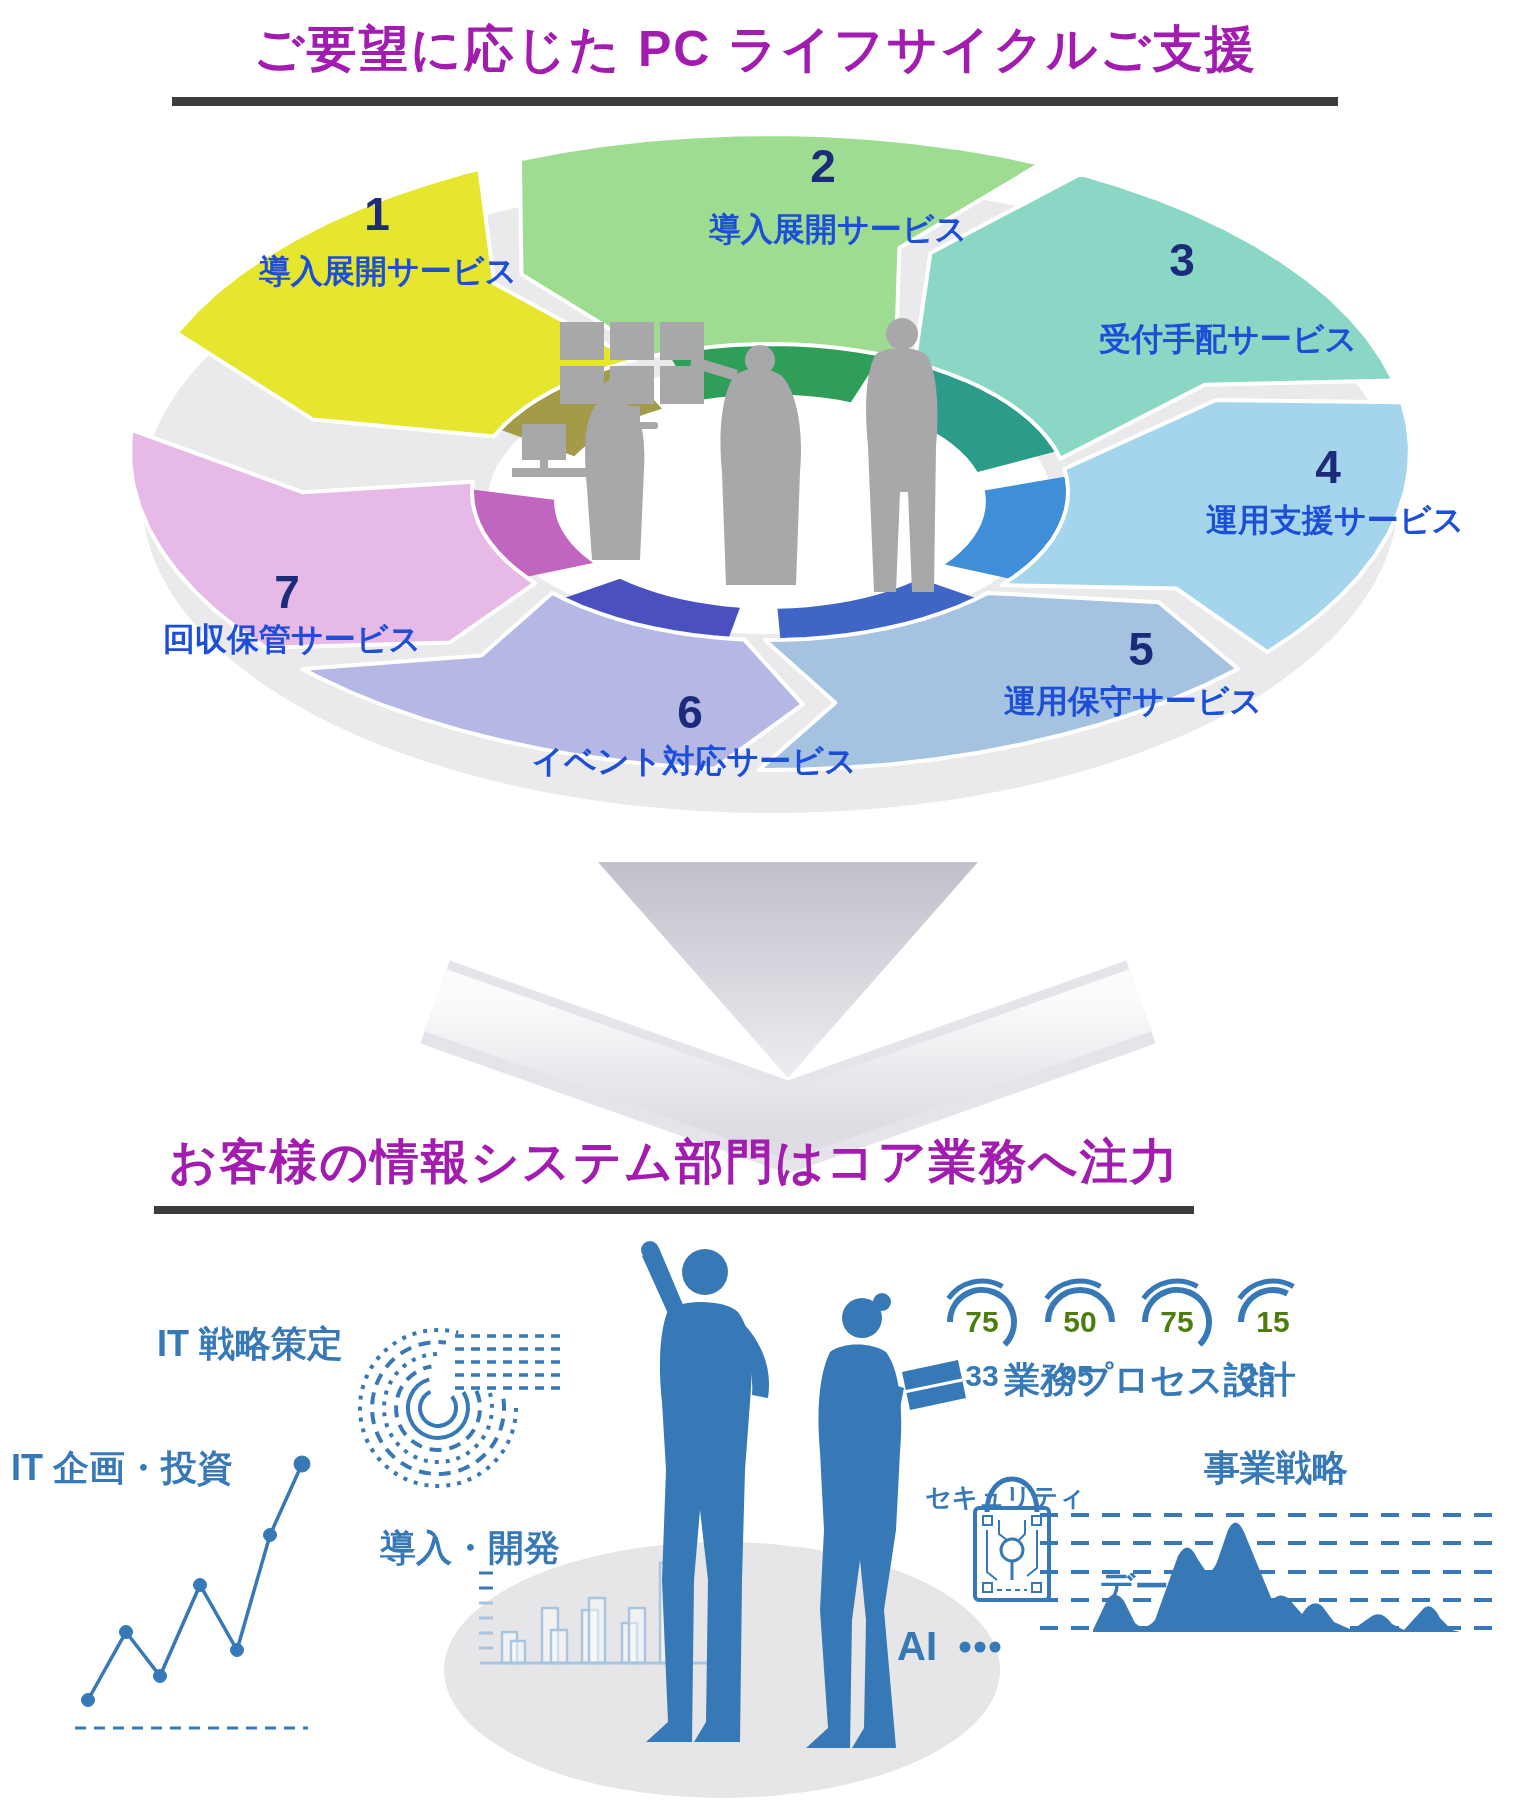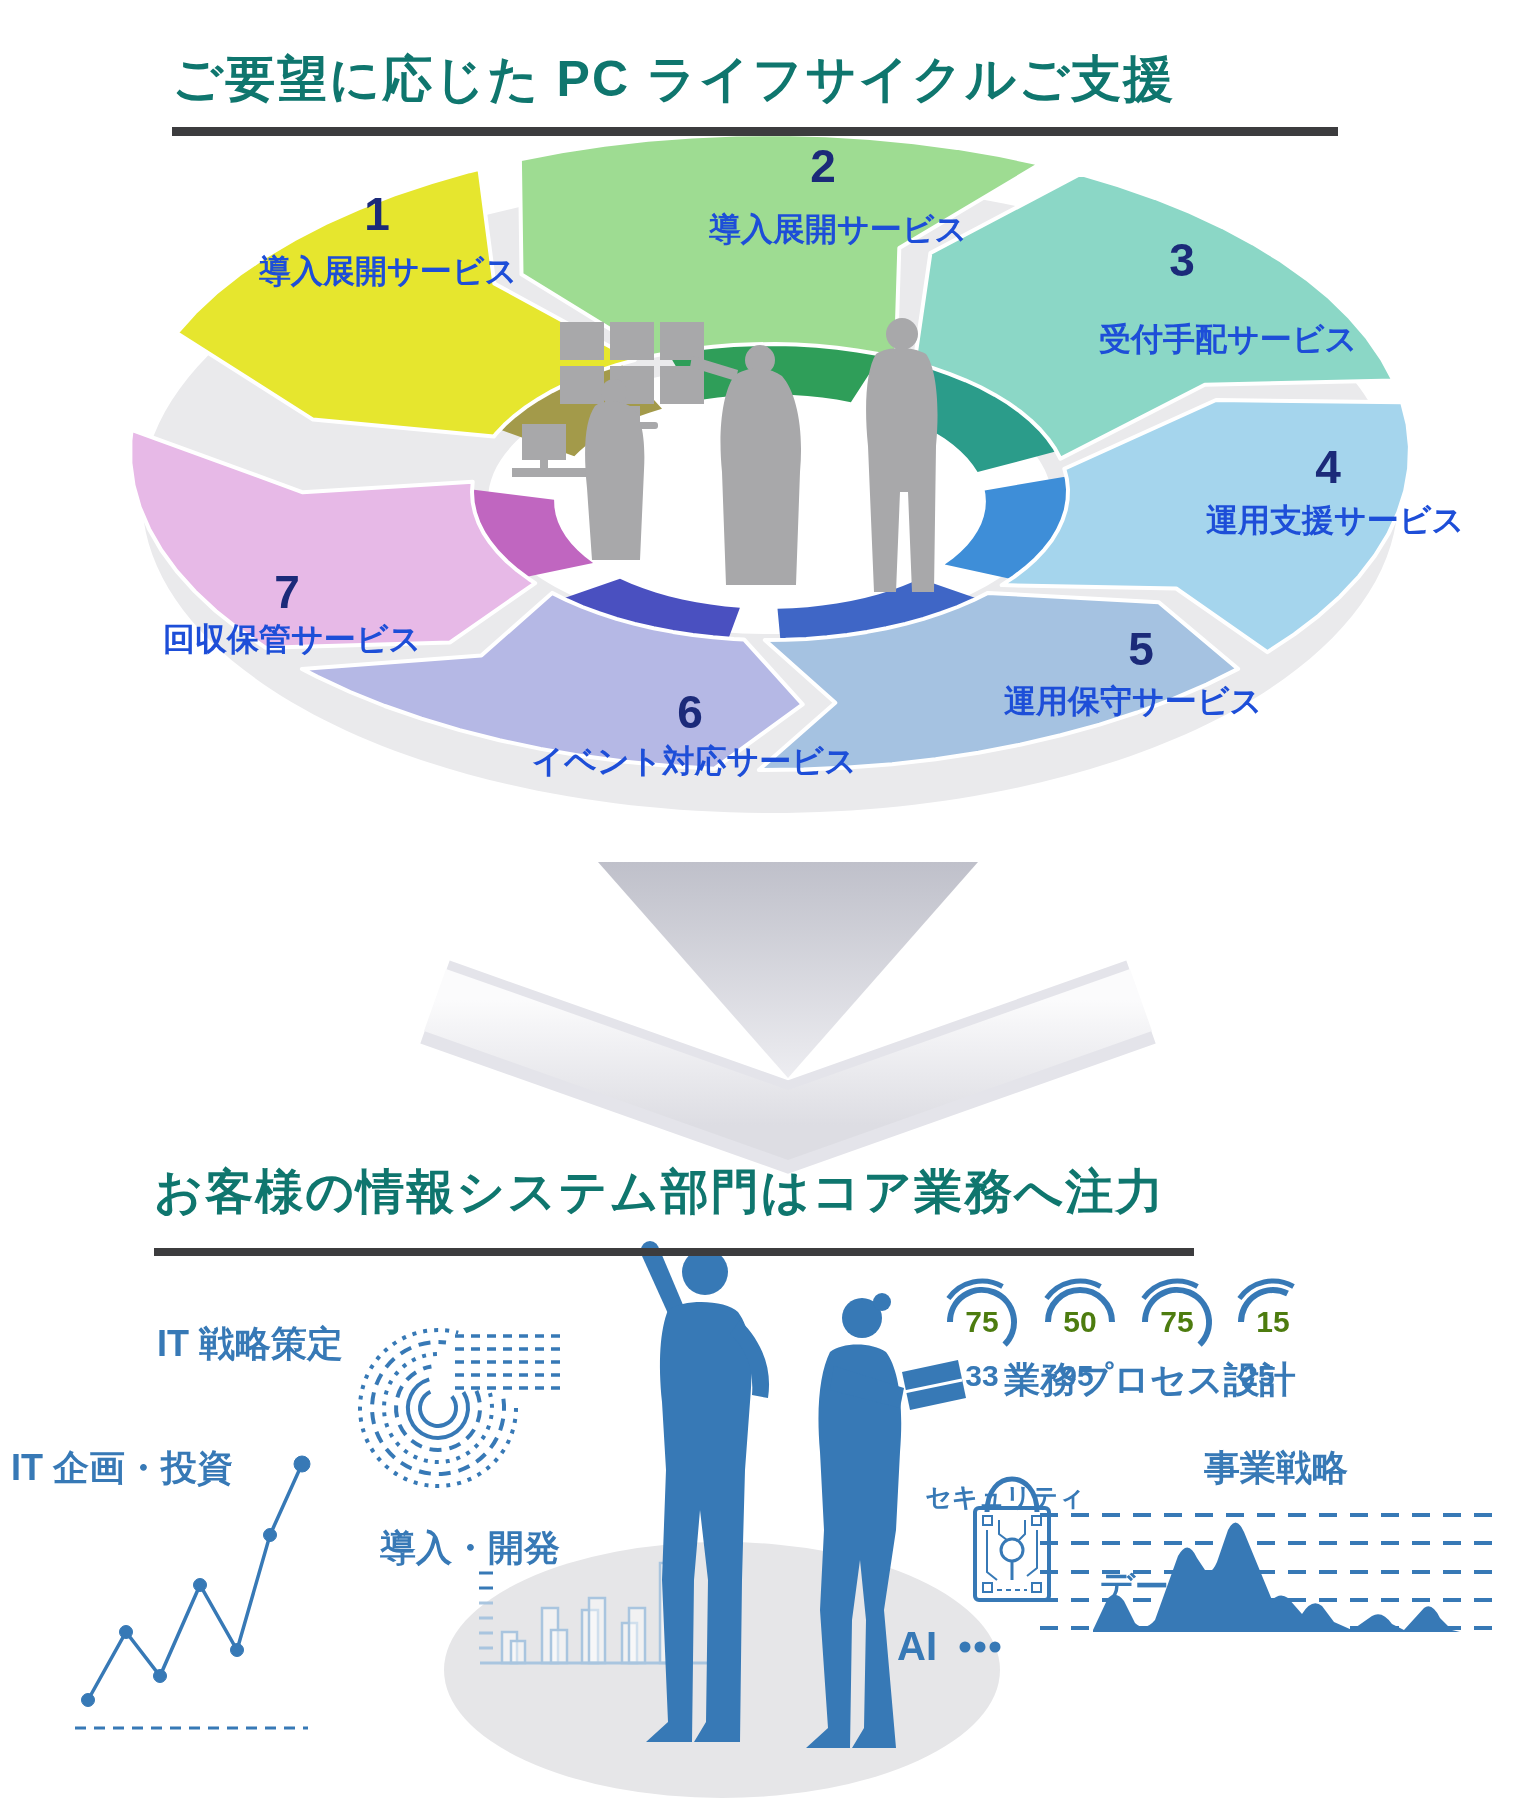--- a/index.html
+++ b/index.html
@@ -1,21 +1,21 @@
 <!DOCTYPE html>
 <html><head>
 <meta charset="utf-8">
 <style>
   html,body{margin:0;padding:0;background:#ffffff;}
   #canvas{position:relative;width:1520px;height:1800px;overflow:hidden;background:#ffffff;
           font-family:"Liberation Sans","DejaVu Sans",sans-serif;}
   #gfx{position:absolute;left:0;top:0;width:1520px;height:1800px;pointer-events:none;}
-  .ttl{position:absolute;text-align:left;font-weight:bold;color:#0f766e;letter-spacing:2px;margin-top:30px;}
+  .ttl{position:absolute;text-align:center;font-weight:bold;color:#a21caf;letter-spacing:2px;}
   #title-top{left:172px;top:16px;width:1166px;font-size:50px;padding-bottom:14px;border-bottom:9px solid #3c3c3e;}
-  #title-bottom{left:154px;top:1130px;width:1040px;font-size:48px;padding-bottom:24px;border-bottom:8px solid #3c3c3e;}
+  #title-bottom{left:154px;top:1130px;width:1040px;font-size:48px;padding-bottom:12px;border-bottom:8px solid #3c3c3e;}
   .lbl{position:absolute;transform:translate(-50%,-50%);white-space:nowrap;font-weight:bold;}
   .seg-num{font-size:46px;color:#1b2a79;}
   .seg-lbl{font-size:32px;color:#1d4ed8;}
   .blue-lbl{font-size:34px;color:#3779b6;}
   .gauge-val{font-size:30px;color:#4d7c0f;}
   svg text{font-family:"Liberation Sans","DejaVu Sans",sans-serif;font-weight:bold;}
 </style>
 </head>
 <body>
 

